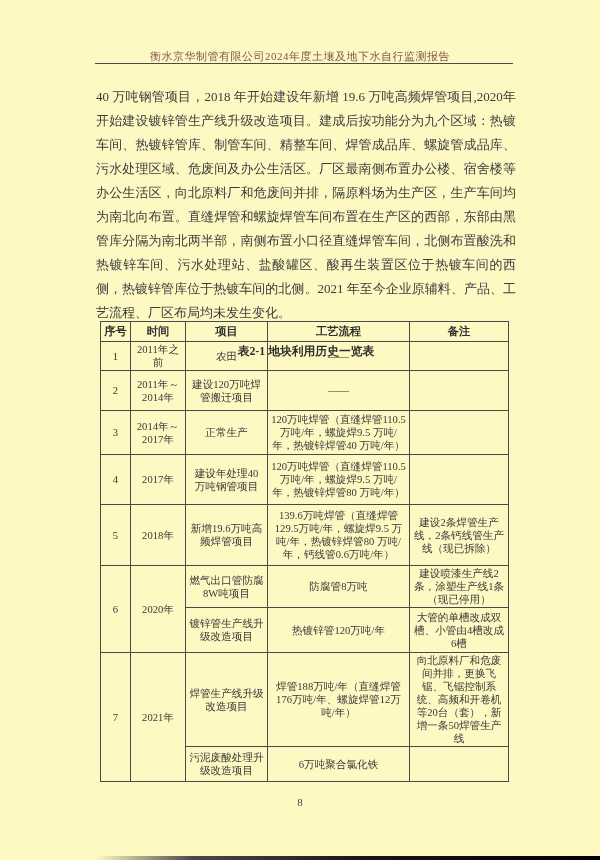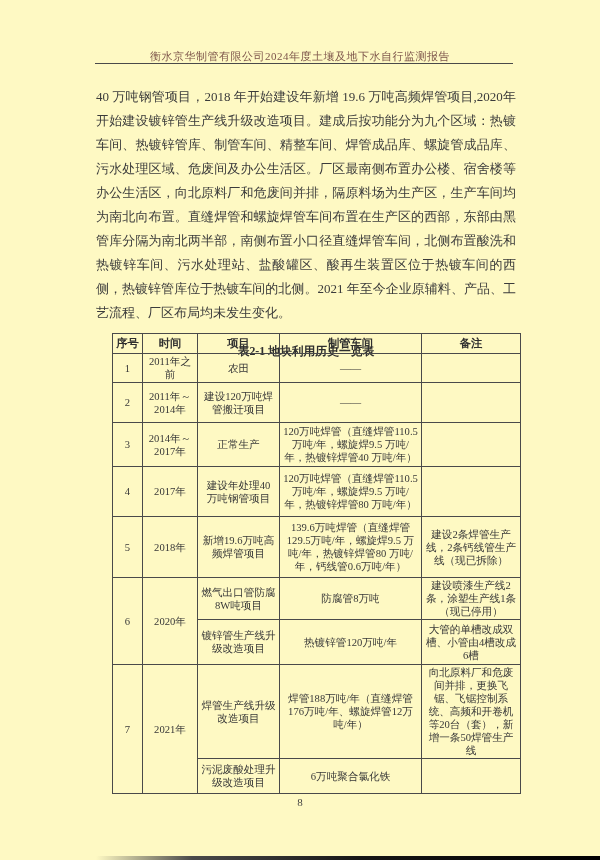--- a/index.html
+++ b/index.html
@@ -25,22 +25,22 @@
     font-size:13px;line-height:24px;
     color:#3b3b3b;
     text-align:justify;
   }
   .table-title{
     position:absolute;top:301px;left:96px;width:420px;
     text-align:center;font-weight:bold;
     font-size:11.8px;color:#2f2f2f;margin-top:43px;
   }
   table.history{
-    position:absolute;top:321px;left:112px;width:409px;
-    border-collapse:collapse;table-layout:fixed;margin-top:12px;
+    position:absolute;top:321px;left:100px;width:409px;
+    border-collapse:collapse;table-layout:fixed;
   }
   table.history th, table.history td{
     border:1px solid #4a4a4a;
     text-align:center;vertical-align:middle;
     font-size:10.6px;line-height:13px;
     color:#383838;
     padding:1px 3px;
     white-space:pre-line;
     overflow:hidden;
   }
@@ -79,21 +79,21 @@
         <col style="width: 55px;">
         <col style="width: 82px;">
         <col style="width: 142px;">
         <col style="width: 99px;">
       </colgroup>
     <thead>
       <tr style="height: 20px;">
           <th>序号</th>
           <th>时间</th>
           <th>项目</th>
-          <th>制管车间</th>
+          <th>工艺流程</th>
           <th>备注</th>
         </tr>
     </thead>
     <tbody>
         <tr style="height: 21px;">
           <td>1</td>
           <td>2011年之前</td>
           <td>农田</td>
           <td>——</td>
           <td></td>

